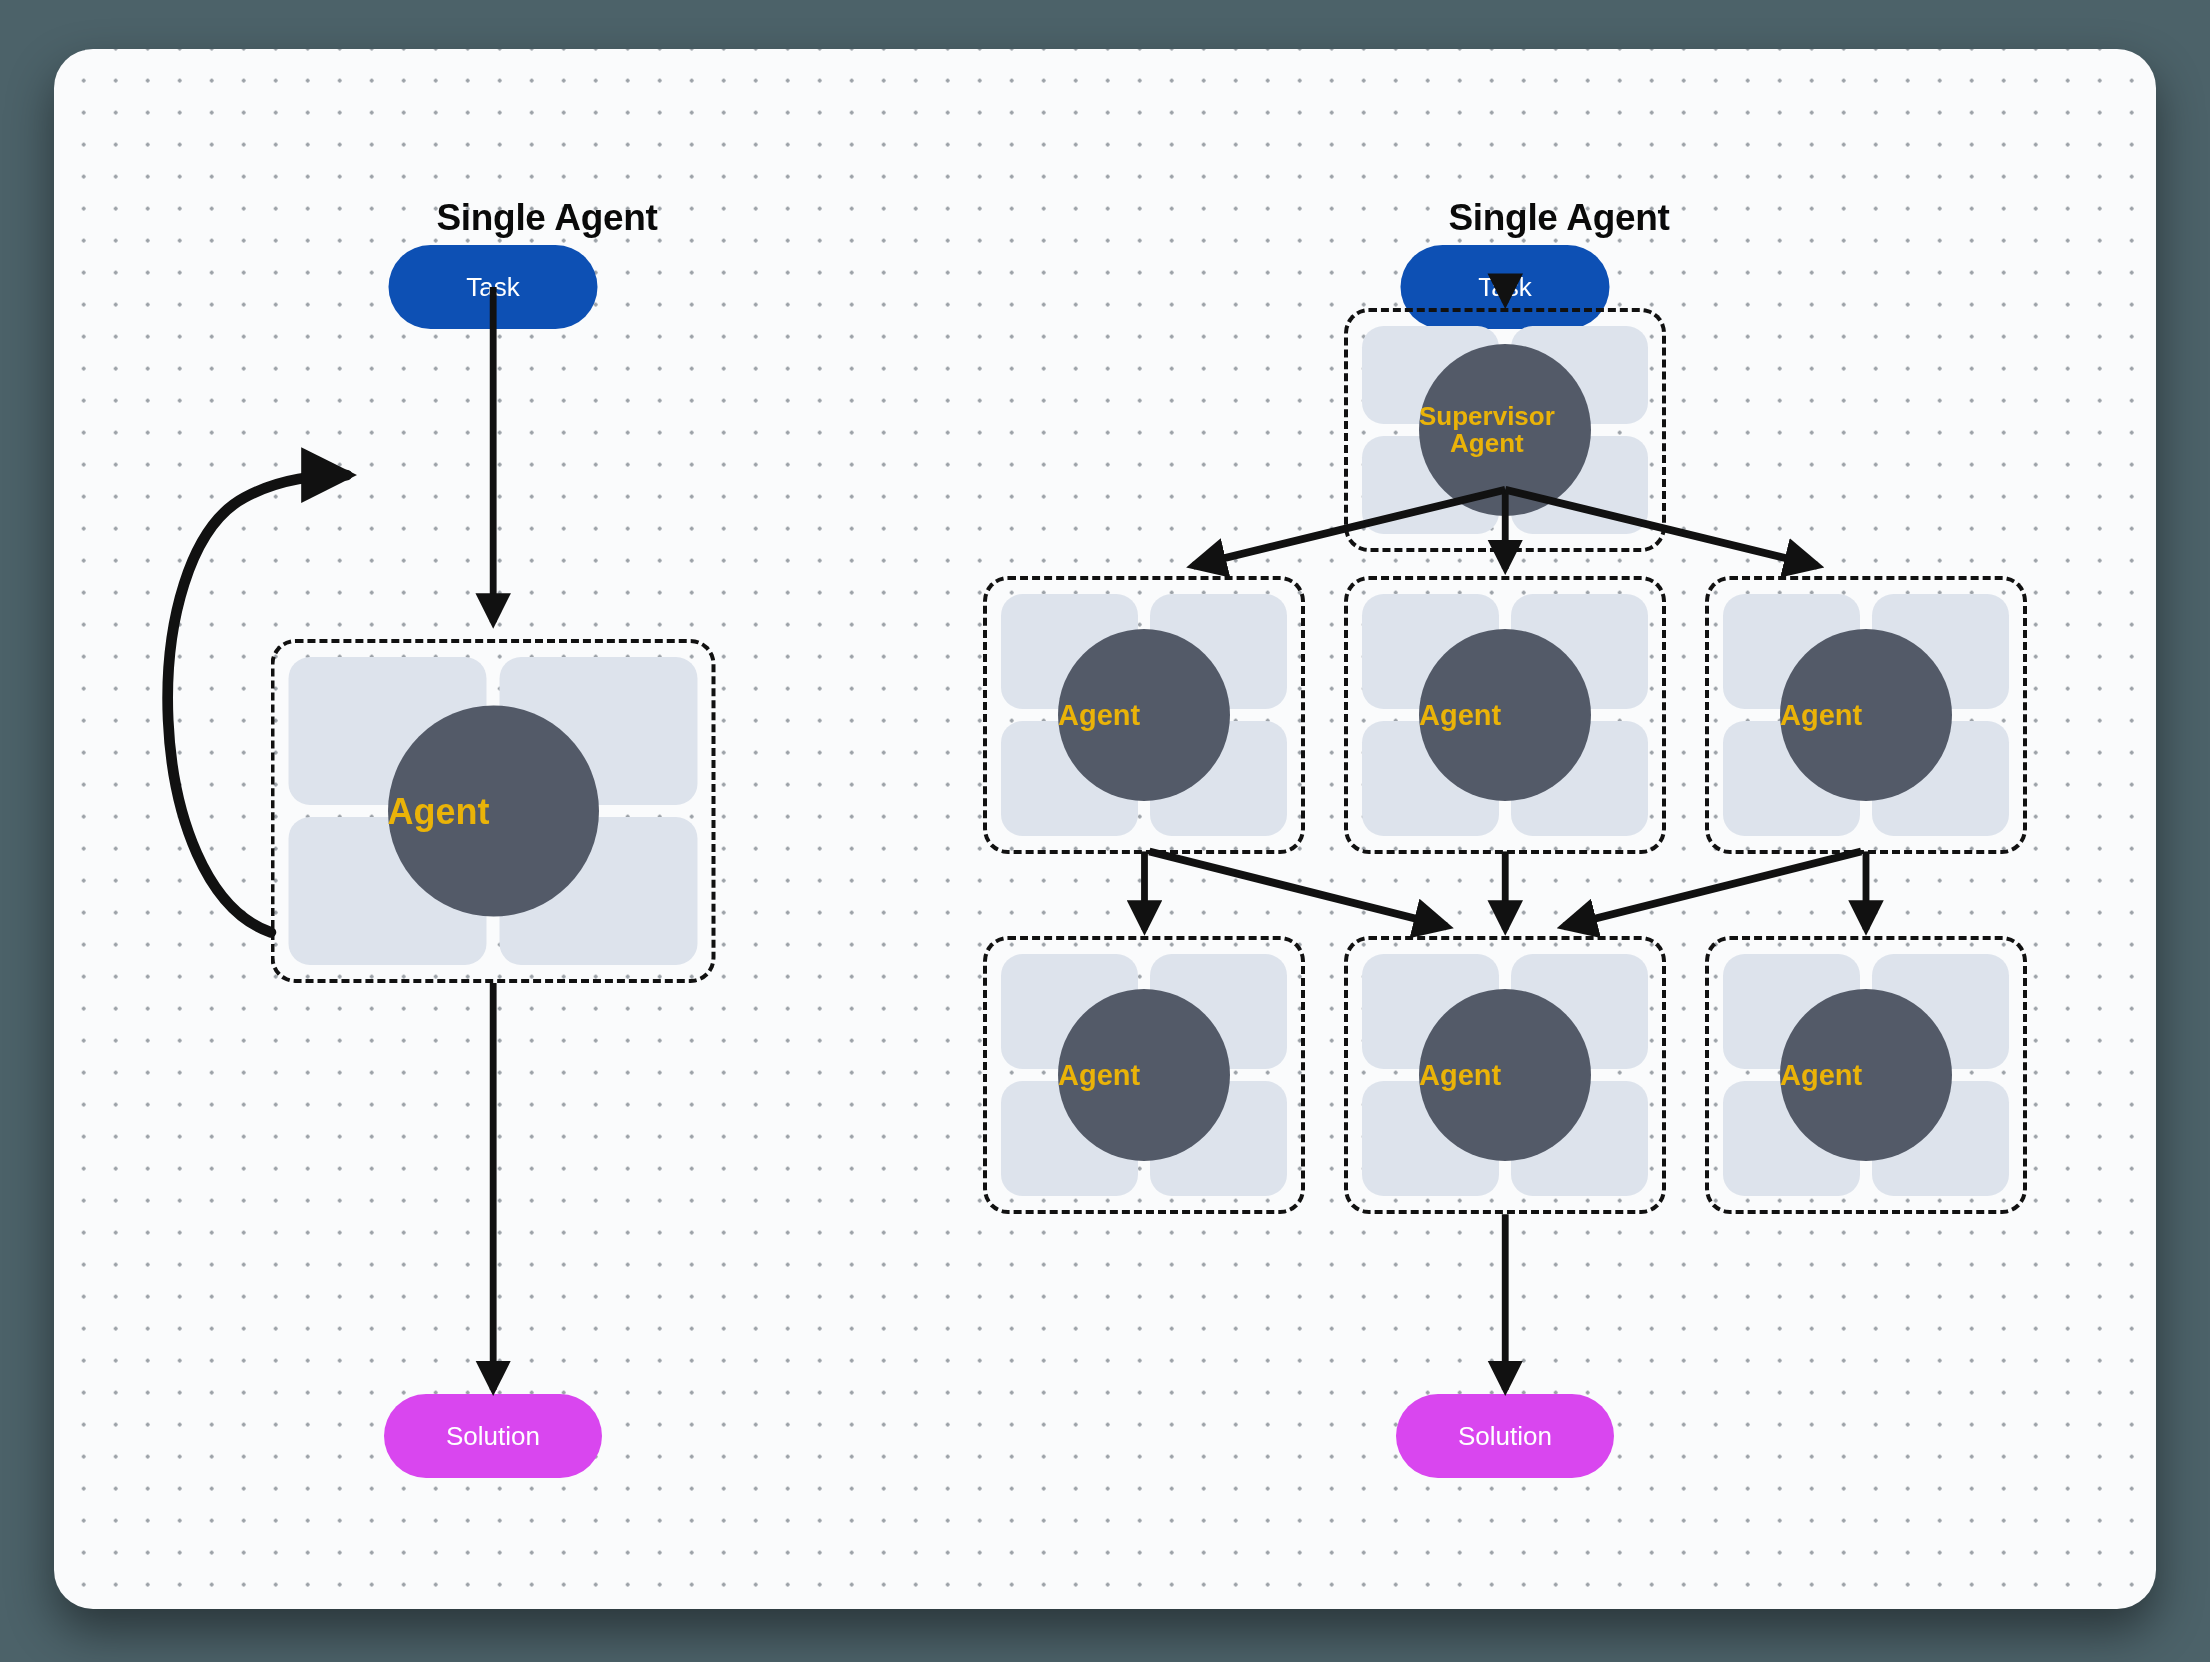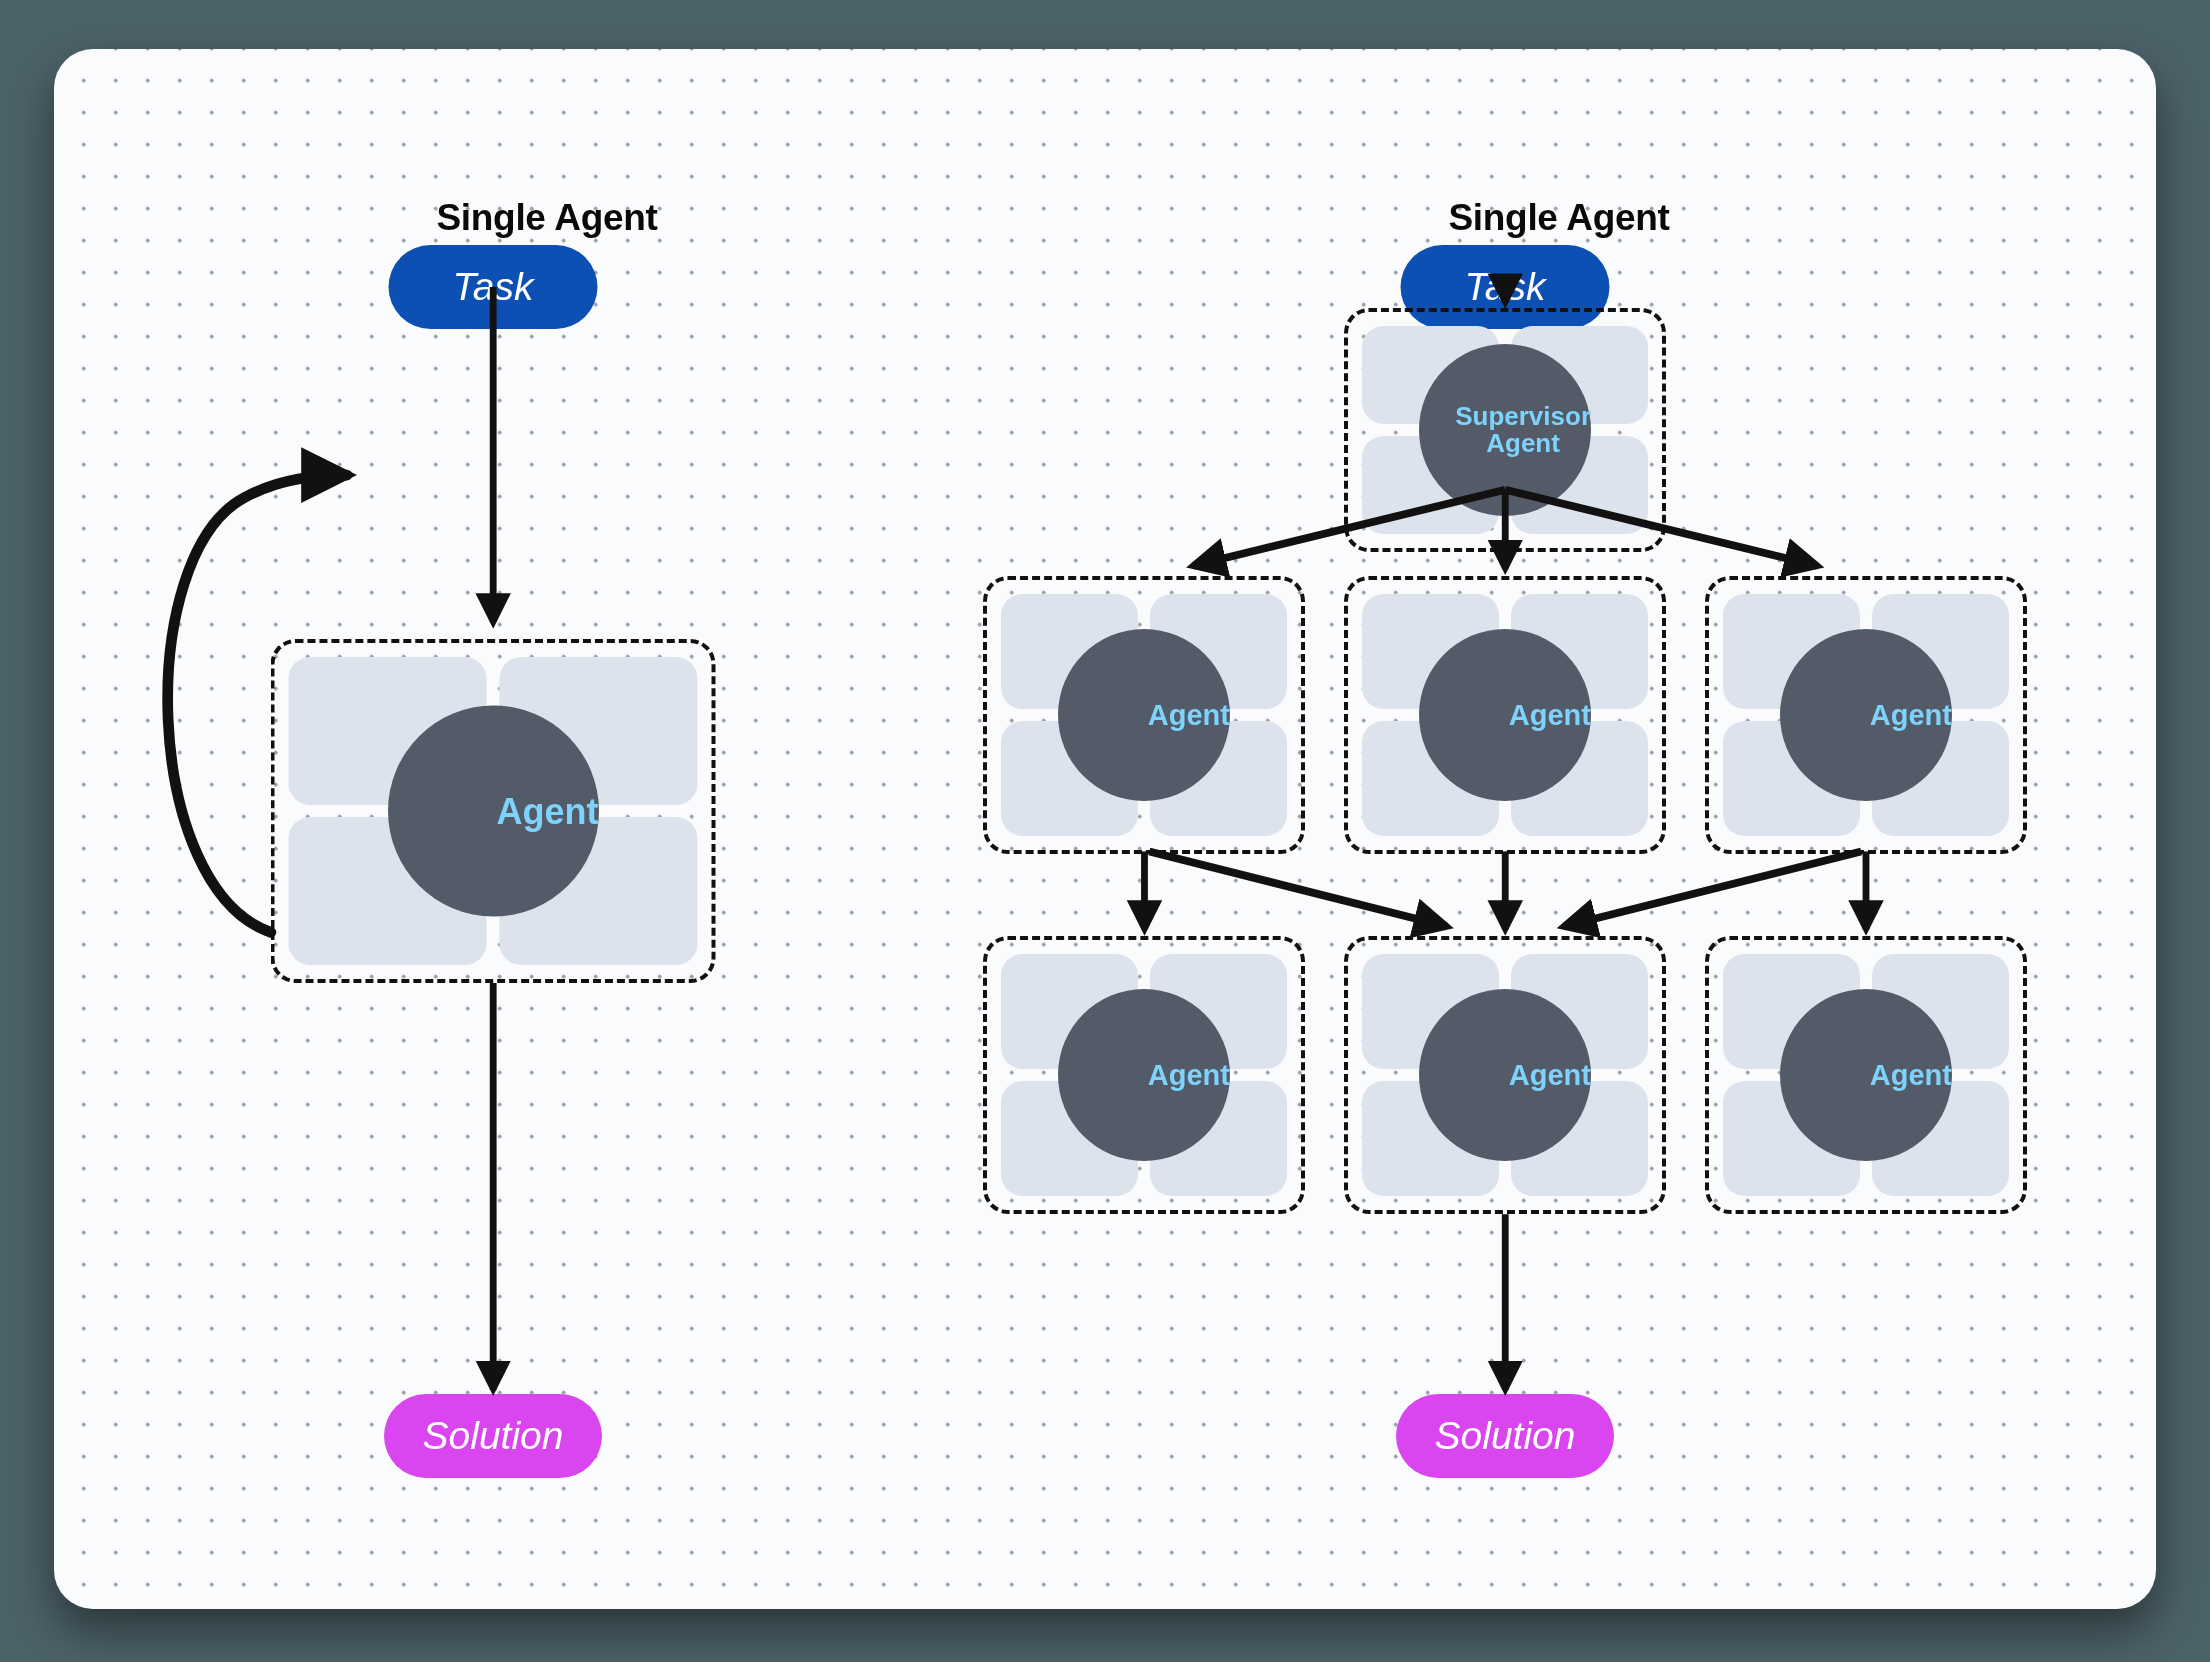--- a/index.html
+++ b/index.html
@@ -49,25 +49,24 @@
   #title-multi  { left: 1505px; top: 148px; }
 
   
   .pill {
     position: absolute;
     display: flex;
     align-items: center;
     justify-content: center;
     border-radius: 974px;
     color: #ffffff;
-    font-size: 39px;
+    font-size: 26px;
     font-weight: normal;
     transform: translateX(-50%);
     white-space: nowrap;
-    font-style: italic;
   }
   .pill.task { background: #0d50b4; width: 209px; height: 84px; }
   .pill.solution { background: #d946ef; width: 218px; height: 84px; }
 
   
   .cluster {
     position: absolute;
     border: 4.9px dashed #111111;
     border-radius: 25px;
     box-sizing: border-box;
@@ -87,22 +86,22 @@
   }
   .core {
     position: absolute;
     left: 50%;
     top: 50%;
     transform: translate(-50%, -50%);
     background: #535a68;
     border-radius: 50%;
     display: flex;
     align-items: center;
-    justify-content: flex-end;
-    color: #7dd3fc;
+    justify-content: flex-start;
+    color: #eab308;
     font-weight: bold;
     text-align: center;
     line-height: 1.05;
     z-index: 3;
   }
   .core.big   { width: 211px; height: 211px; font-size: 36px; }
   .core.small { width: 172px; height: 172px; font-size: 29px; }
   .core.sup   { width: 172px; height: 172px; font-size: 26px; }
 
   #edges {

